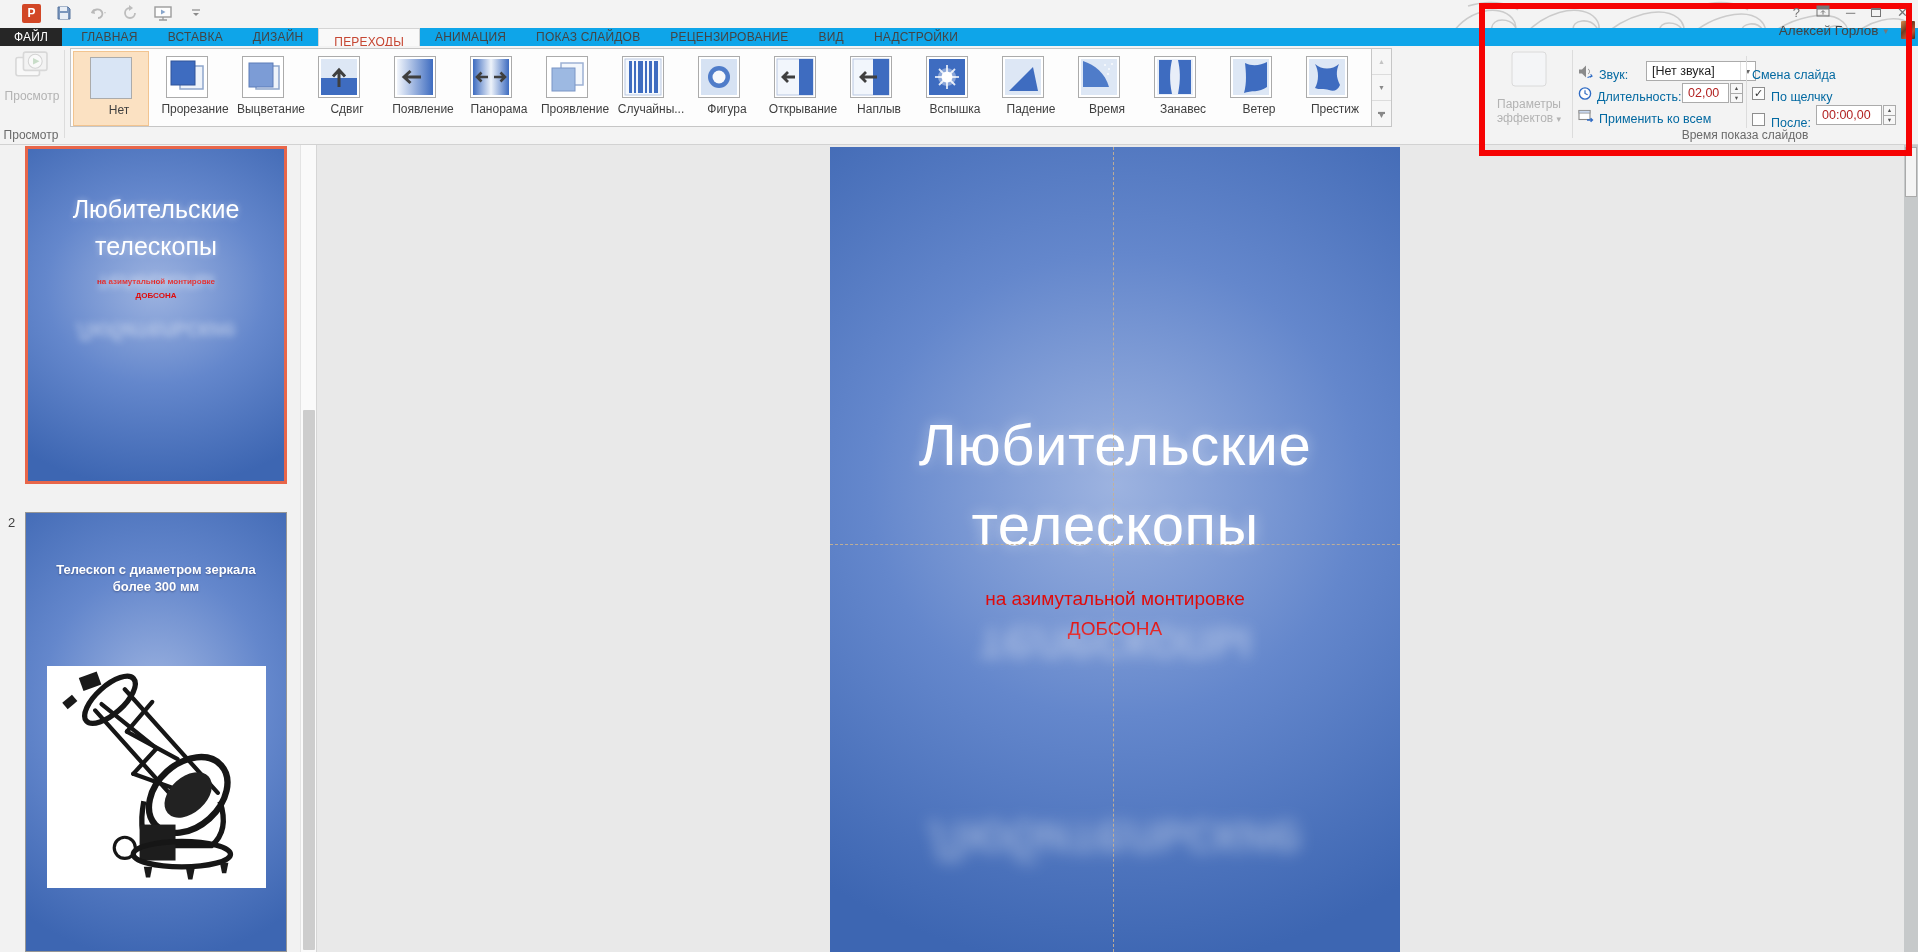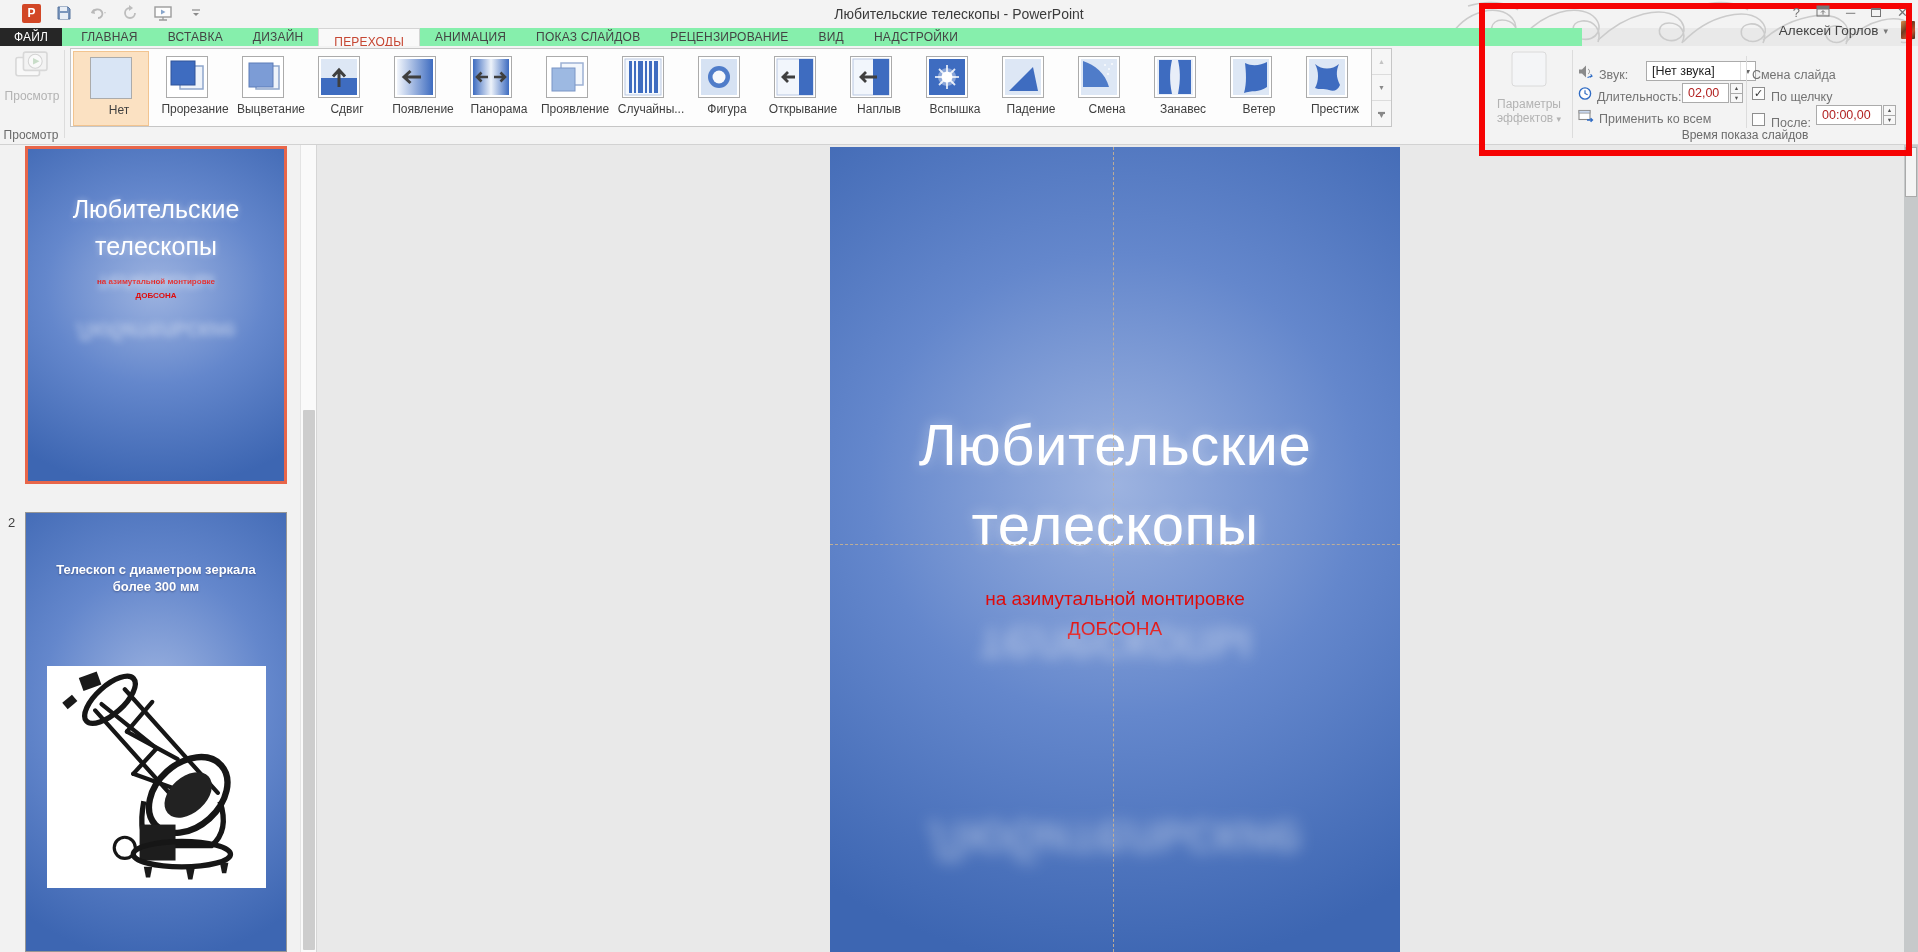--- a/index.html
+++ b/index.html
@@ -15,21 +15,21 @@
   .qat-btn { width:20px; height:20px; display:flex; align-items:center; justify-content:center; }
   .ppt-logo { width:19px; height:19px; background:#d24726; border-radius:2px; color:#fff; font-size:12px; font-weight:bold; display:flex; align-items:center; justify-content:center; }
   .apptitle { position:absolute; top:6px; left:0; width:100%; text-align:center; font-size:14px; color:#3b3b3b; }
   .flourish { position:absolute; right:0; top:0; width:470px; height:46px; }
   .winbtns { position:absolute; right:10px; top:5px; display:flex; gap:16px; z-index:60; color:#757575; font-size:13px; align-items:center; }
   .winbtn { cursor:default; line-height:14px; }
   .account { position:absolute; top:23px; right:30px; z-index:40; display:flex; align-items:center; gap:5px; font-size:13.5px; color:#444; }
   .avatar { position:absolute; top:21px; right:3px; width:14px; height:18px; z-index:40;
             background:linear-gradient(135deg,#d98b4e 0%,#6e3d22 40%,#c2512f 70%,#3c2a1c 100%); border-radius:1px; }
   
-  .tabrow { position:absolute; top:28px; left:0; width:1582px; height:18px; display:flex; background:#86efac; font-size:12px; }
+  .tabrow { position:absolute; top:28px; left:0; width:1918px; height:18px; display:flex; background:#0ea5e9; font-size:12px; }
   .tab { padding:2px 15px 0 15px; height:18px; letter-spacing:.2px; color:#444; white-space:nowrap; }
   .tab.file { background:#262626; color:#fff; padding:2px 14px 0 14px; margin-right:4px; }
   .tab.active { background:#f9f9f9; color:#c64632; border:1px solid #d4d4d4; border-bottom:none; padding-top:6px; }
   
   .ribbon { position:absolute; top:46px; left:0; width:1918px; height:99px; background:#f3f3f3; border-bottom:1px solid #d2d2d2; }
   .vsep { position:absolute; top:4px; height:88px; width:1px; background:#dcdcdc; }
   .grouplabel { position:absolute; bottom:2px; font-size:12px; color:#6a6a6a; text-align:center; white-space:nowrap; }
   
   .preview-group { position:absolute; left:0; top:0; width:62px; height:99px; }
   .preview-btn { position:absolute; left:6px; top:4px; width:52px; height:76px; display:flex; flex-direction:column; align-items:center; justify-content:flex-start; }
@@ -45,21 +45,21 @@
   .gscroll { position:absolute; left:1372px; top:2px; width:20px; height:79px; border:1px solid #c6c6c6; border-left:none; background:#f6f6f6; display:flex; flex-direction:column; }
   .gscroll div { flex:1; display:flex; align-items:center; justify-content:center; border-bottom:1px solid #dcdcdc; font-size:7px; color:#888; }
   .gscroll div:last-child { border-bottom:none; flex-direction:column; line-height:4px; }
   
   .effopts { position:absolute; left:1492px; top:3px; width:74px; height:90px; display:flex; flex-direction:column; align-items:center; }
   .effopts .elabel { font-size:12px; color:#b3b3b3; text-align:center; line-height:14px; margin-top:8px; }
   
   .timing { position:absolute; left:1578px; top:0; width:334px; height:99px; font-size:12.5px; }
   .trow { position:absolute; left:0; display:flex; align-items:center; gap:5px; height:20px; }
   .ticon { width:16px; height:15px; }
-  .tlabel { color:#737373; white-space:nowrap;margin-top:8px; }
+  .tlabel { color:#0369a1; white-space:nowrap;margin-top:8px; }
   .combo { position:absolute; display:flex; border:1px solid #ababab; background:#fff; height:20px; align-items:center; }
   .combo .cval { flex:1; padding:0 5px; font-size:12.5px; color:#1f1f1f; white-space:nowrap; }
   .combo .carr { width:15px; height:100%; display:flex; align-items:center; justify-content:center; font-size:7px; color:#666; border-left:1px solid #e0e0e0; }
   .spinval { position:absolute; border:1px solid #ababab; background:#fff; height:20px; display:flex; align-items:center; padding:0 5px; color:#b22222; font-size:12.5px; }
   .spinner { position:absolute; width:13px; height:20px; display:flex; flex-direction:column; }
   .spinner div { flex:1; border:1px solid #ababab; background:#f7f7f7; font-size:5.5px; color:#555; display:flex; align-items:center; justify-content:center; }
   .spinner div:last-child { border-top:none; }
   .checkrow { display:flex; align-items:center; gap:6px; }
   .checkbox { width:13px; height:13px; border:1px solid #8e8e8e; background:#fdfdfd; font-size:11px; line-height:11px; color:#333; text-align:center; }
   .tsep { position:absolute; left:168px; top:10px; height:72px; width:1px; background:#dcdcdc; }
@@ -126,21 +126,20 @@
           <path d="M9 11 L9 14 M5 14 L13 14" stroke="#9b9b9b" stroke-width="1.3"></path>
         </svg>
     </div>
     <div class="qat-btn">
       <svg viewBox="0 0 10 10" width="10" height="10">
           <path d="M1 2 L9 2" stroke="#8a8a8a" stroke-width="1.2"></path>
           <path d="M2 5 L5 8 L8 5 Z" fill="#8a8a8a"></path>
         </svg>
     </div>
   </div>
-  <div class="apptitle">Любительские телескопы - PowerPoint</div>
   <svg class="flourish" viewBox="0 0 470 46" fill="none" stroke="#cbcbcb" stroke-width="1.6">
     <path d="M0 40 C18 8 52 4 64 18 C74 30 62 42 50 38 C40 34 42 20 54 20 C66 20 72 30 68 40"></path>
     <path d="M70 42 C95 10 130 4 145 16 C158 27 148 42 134 39 C122 36 122 22 134 21 C146 20 154 30 150 42"></path>
     <path d="M150 40 C180 12 215 6 230 18 C243 29 233 44 219 40 C208 37 209 23 221 23 C233 23 239 33 234 43"></path>
     <path d="M235 42 C262 14 298 8 312 20 C324 31 314 44 301 41 C290 38 291 25 302 24 C313 23 320 33 315 43"></path>
     <path d="M315 40 C345 14 382 10 395 22 C406 32 397 45 385 42 C375 39 376 27 386 26 C396 25 402 34 398 44"></path>
     <path d="M398 42 C420 18 450 14 462 24 C472 33 464 45 453 42"></path>
     <path d="M20 6 C40 0 60 2 70 10 M250 6 C270 0 290 2 300 10"></path>
   </svg>
   <div class="winbtns">
@@ -341,21 +340,21 @@
             <rect x="2" y="2" width="36" height="36" fill="#dde7f5"></rect>
             <path d="M4 4 C16 8 26 16 30 30 L4 30 Z" fill="#4f7cc9"></path>
             <g fill="#ffffff" opacity="0.85">
               <circle cx="26" cy="8" r="1"></circle>
               <circle cx="30" cy="12" r="1"></circle>
               <circle cx="33" cy="7" r="1"></circle>
               <circle cx="29" cy="17" r="1"></circle>
             </g>
           </svg>
         </div>
-        <div class="glabel">Смена</div>
+        <div class="glabel">Время</div>
       </div>
       <div class="gitem">
         <div class="gicon">
           <svg viewBox="0 0 40 40">
             <rect x="2" y="2" width="36" height="36" fill="#e8eef8"></rect>
             <path d="M4 3 L17 3 C15 12 14 22 17 37 L4 37 Z" fill="#3e6cc0"></path>
             <path d="M36 3 L23 3 C25 12 26 22 23 37 L36 37 Z" fill="#3e6cc0"></path>
           </svg>
         </div>
         <div class="glabel">Занавес</div>

